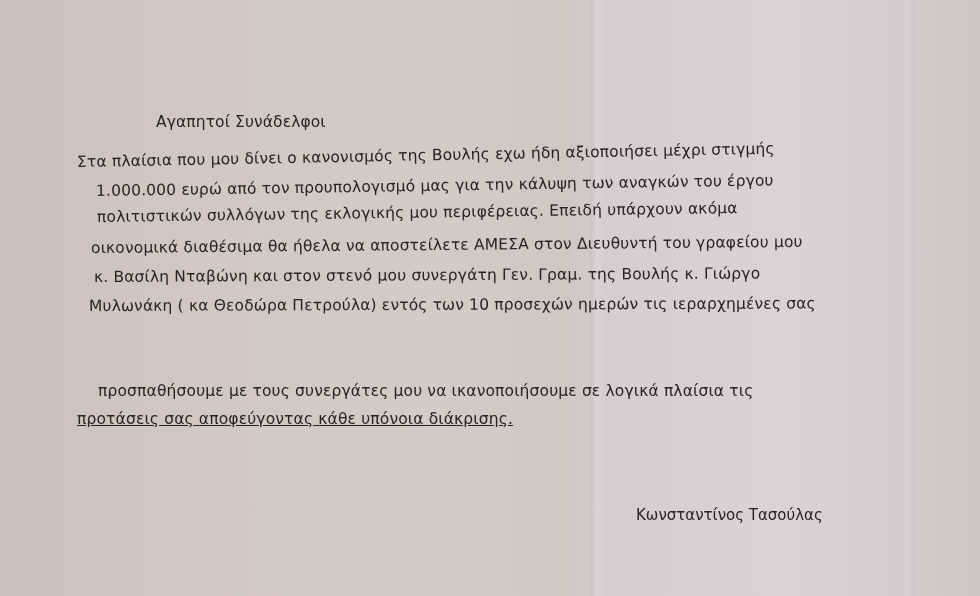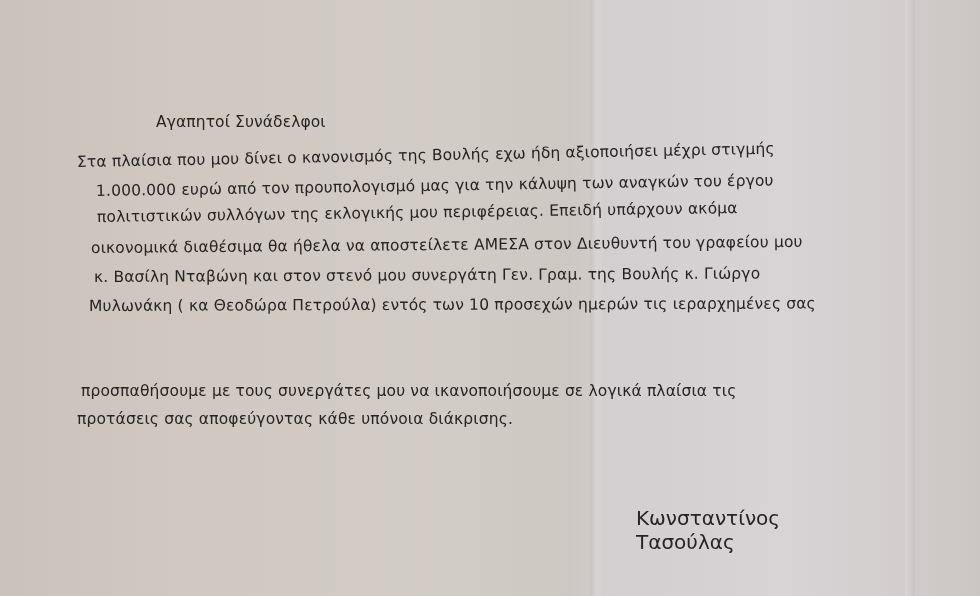--- a/index.html
+++ b/index.html
@@ -21,35 +21,35 @@
     .salutation {
       position: absolute; left: 156px; top: 113px;
       font-size: 15.5px; letter-spacing: 0.1px;
     }
     .line {
       position: absolute; white-space: nowrap;
       font-size: 15.5px; letter-spacing: 0.15px;
     }
     .signature {
       position: absolute; left: 636px; top: 506px;
-      font-size: 20px;
+      font-size: 15px;
     }
   </style>
 </head>
 <body>
 
 <div class="fold"></div>
 <div class="fold2"></div>
 
 <div class="letter">
   <div class="salutation">Αγαπητοί Συνάδελφοι</div>
 
   <div class="line" style="left:77px;top:153px;transform:rotate(-1.1deg);transform-origin:left center;">Στα πλαίσια που μου δίνει ο κανονισμός της Βουλής εχω ήδη αξιοποιήσει μέχρι στιγμής</div>
   <div class="line" style="left:96px;top:182px;transform:rotate(-0.9deg);transform-origin:left center;">1.000.000 ευρώ από τον προυπολογισμό μας για την κάλυψη των αναγκών του έργου</div>
   <div class="line" style="left:97px;top:208px;transform:rotate(-0.8deg);transform-origin:left center;">πολιτιστικών συλλόγων της εκλογικής μου περιφέρειας. Επειδή υπάρχουν ακόμα</div>
   <div class="line" style="left:91px;top:239px;transform:rotate(-0.5deg);transform-origin:left center;">οικονομικά διαθέσιμα θα ήθελα να αποστείλετε ΑΜΕΣΑ στον Διευθυντή του γραφείου μου</div>
   <div class="line" style="left:94px;top:268px;transform:rotate(-0.3deg);transform-origin:left center;">κ. Βασίλη Νταβώνη και στον στενό μου συνεργάτη Γεν. Γραμ. της Βουλής κ. Γιώργο</div>
   <div class="line" style="left:89px;top:297px;transform:rotate(-0.2deg);transform-origin:left center;">Μυλωνάκη ( κα Θεοδώρα Πετρούλα) εντός των 10 προσεχών ημερών τις  ιεραρχημένες σας</div>
-  <div class="line" style="left:81px;top:382px;">προσπαθήσουμε με τους συνεργάτες μου να ικανοποιήσουμε σε λογικά πλαίσια τις</div>
-  <div class="line" style="left:77px;top:410px;">προτάσεις σας αποφεύγοντας κάθε υπόνοια διάκρισης.</div>
+  <div class="line" style="left:98px;top:382px;">προσπαθήσουμε με τους συνεργάτες μου να ικανοποιήσουμε σε λογικά πλαίσια τις</div>
+  <div class="line" style="left:77px;top:410px;text-decoration:underline;">προτάσεις σας αποφεύγοντας κάθε υπόνοια διάκρισης.</div>
 
   <div class="signature">Κωνσταντίνος Τασούλας</div>
 </div>
 
 </body></html>

